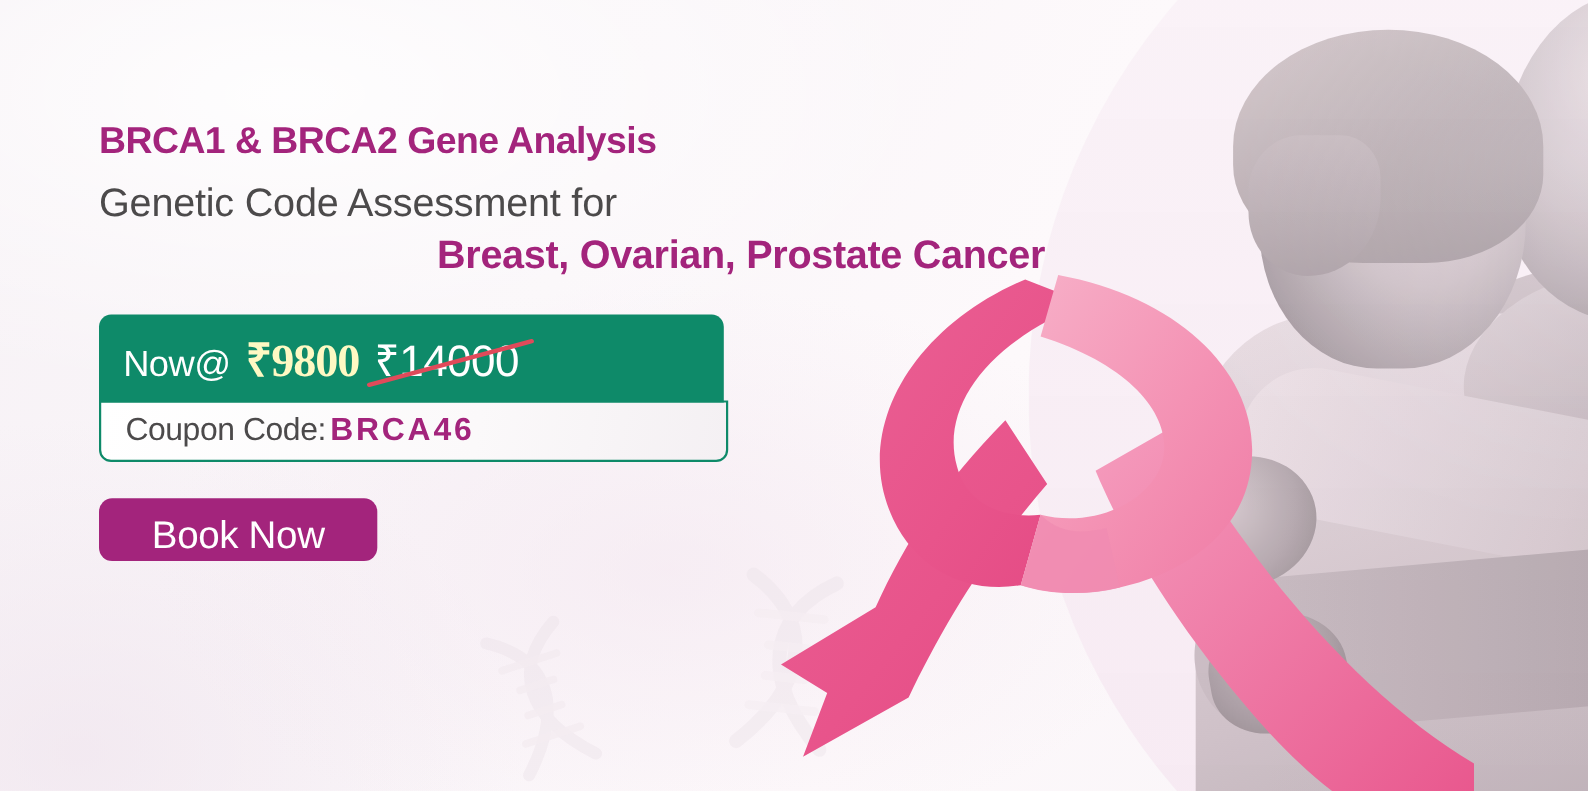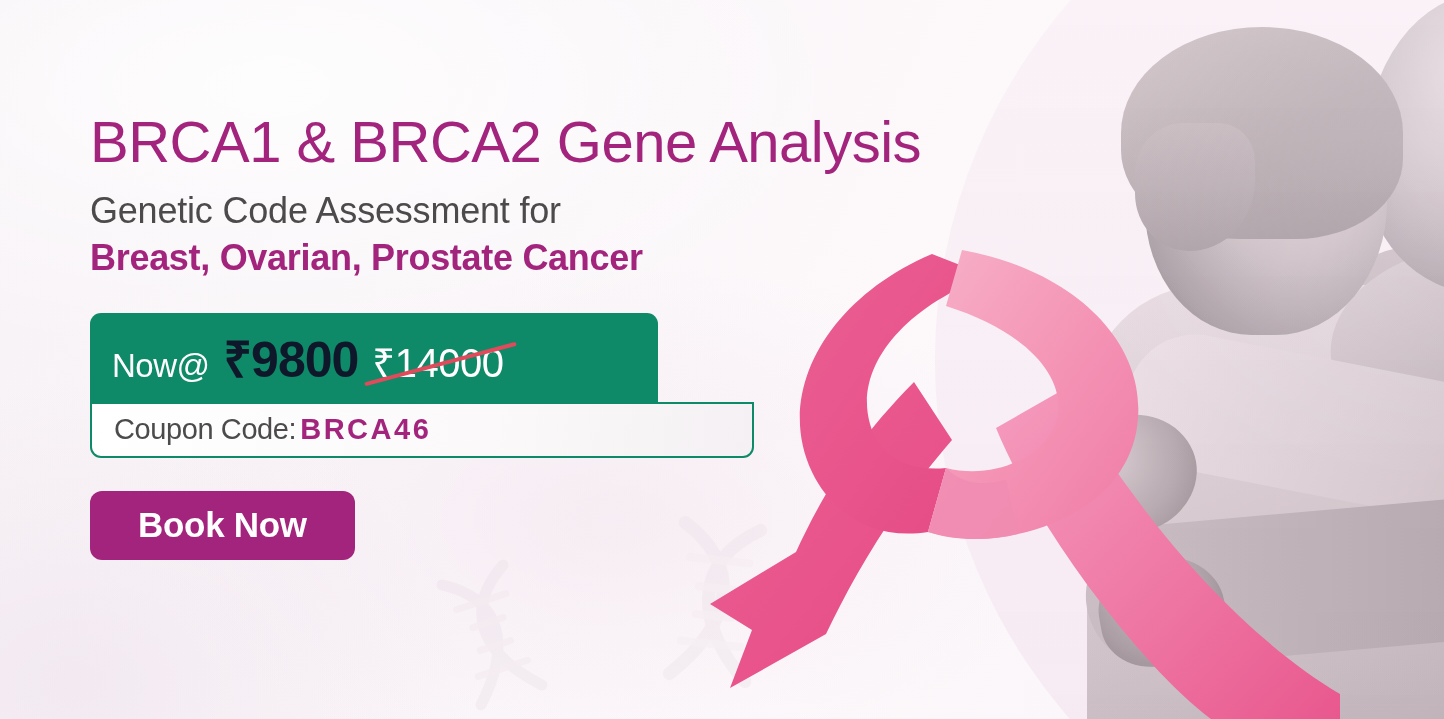--- a/index.html
+++ b/index.html
@@ -164,22 +164,22 @@
   
   .content {
     position: absolute;
     left: 90px;
     top: 110px;
     width: 860px;
   }
 
   .headline {
     margin: 0;
-    font-size: 58px;
-    font-weight: 400;
+    font-size: 34px;
+    font-weight: 700;
     letter-spacing: -0.5px;
     color: #a3247c;
     line-height: 1.1;
   }
 
   .subline {
     margin: 16px 0 0 0;
     font-size: 36px;
     font-weight: 400;
     color: #4c4a4b;
@@ -187,20 +187,21 @@
     letter-spacing: -0.2px;
   }
 
   .subline-strong {
     margin: 6px 0 0 0;
     font-size: 36px;
     font-weight: 700;
     color: #a3247c;
     line-height: 1.15;
     letter-spacing: -0.3px;
+    text-align: right;
   }
 
   
   .offer {
     position: relative;
     margin-top: 34px;
     width: 572px;
   }
 
   .price-row {
@@ -214,24 +215,25 @@
     width: 568px;
     z-index: 2;
   }
   .price-now {
     font-size: 33px;
     font-weight: 400;
     color: #ffffff;
     letter-spacing: -0.5px;
   }
   .price-new {
-    font-size: 50px;
+    font-size: 42px;
     font-weight: 700;
-    color: #0f172a;
+    color: #fef9c3;
     letter-spacing: -1px;
+    font-family: Liberation Serif, serif;
   }
   .price-old-wrap {
     position: relative;
     display: inline-block;
   }
   .price-old {
     font-size: 40px;
     font-weight: 400;
     color: #ffffff;
     letter-spacing: -0.5px;
@@ -245,21 +247,21 @@
     height: 4px;
     background: #e04a5a;
     transform: rotate(-15deg);
     transform-origin: center;
     border-radius: 2px;
   }
 
   .coupon-row {
     position: relative;
     margin-top: -2px;
-    width: 664px;
+    width: 572px;
     border: 2px solid #0e8a69;
     border-radius: 0 0 11px 11px;
     background: linear-gradient(100deg, #ffffff 0%, #fbf9fa 60%, #f4f0f3 100%);
     padding: 9px 32px 10px 22px;
     z-index: 1;
   }
   .coupon-label {
     font-size: 29px;
     font-weight: 400;
     color: #4c4a4b;
@@ -298,23 +300,23 @@
 
   .book-btn {
     display: inline-block;
     margin-top: 33px;
     background: #a3247c;
     color: #ffffff;
     border: none;
     border-radius: 12px;
     font-family: "Liberation Sans", sans-serif;
     font-size: 35px;
-    font-weight: 700;
+    font-weight: 400;
     letter-spacing: -0.3px;
-    padding: 16px 48px 18px 48px;
+    padding: 16px 48px 6px 48px;
     cursor: pointer;
     line-height: 1;
   }
 </style>
 </head>
 <body>
 
 <div class="banner">
 
   <div class="bg-tint"></div>

